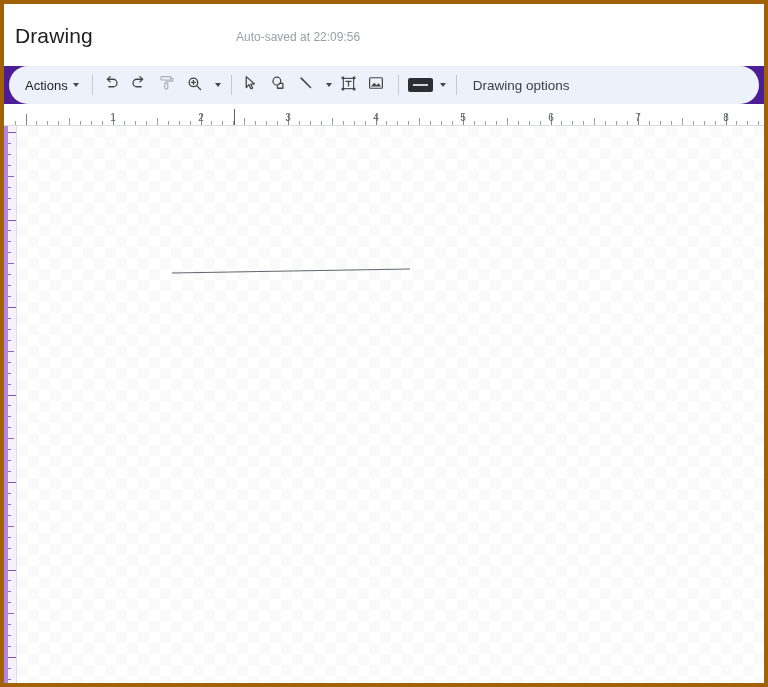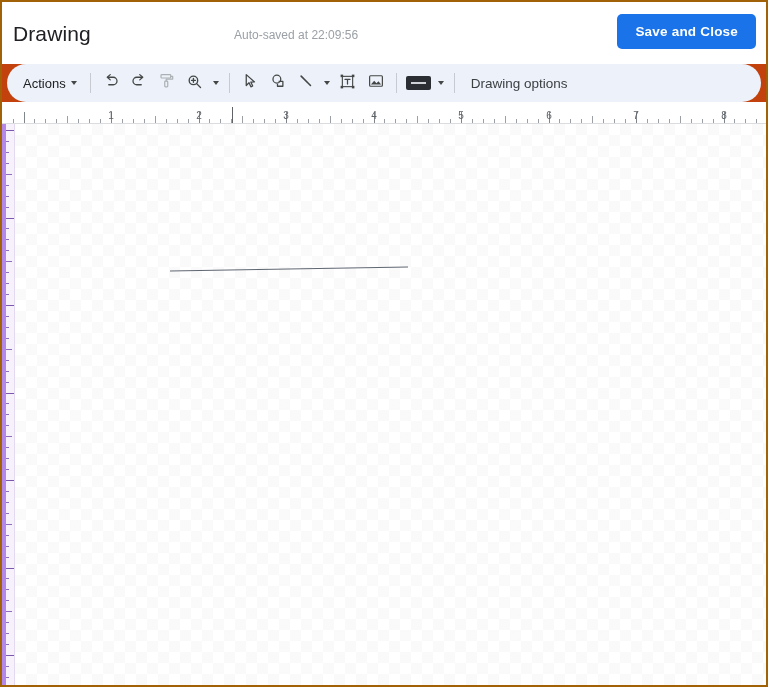--- a/index.html
+++ b/index.html
@@ -8,22 +8,22 @@
     width: 768px; height: 687px;
     overflow: hidden;
     font-family: "Liberation Sans", sans-serif;
     background: #ffffff;
   }
 
   #app {
     position: relative;
     width: 768px;
     height: 687px;
-    background: #c2410c;
-    border: 2px solid #a16207;
+    background: #4c1d95;
+    border: 4px solid #a16207;
     overflow: hidden;
   }
 
   
   .header {
     position: relative;
     height: 62px;
     background: #ffffff;
     display: flex;
     align-items: center;
@@ -75,21 +75,21 @@
     display: flex;
     align-items: center;
     padding: 0 8px;
     gap: 0;
   }
   .tb-item {
     height: 28px;
     min-width: 28px;
     display: flex;
     align-items: center;
-    justify-content: center;
+    justify-content: flex-start;
     border-radius: 4px;
     cursor: pointer;
     color: #444746;
     padding: 0 3px;
   }
   .tb-actions {
     padding: 0 7px 0 8px;
     font-size: 13px;
     color: #202124;
     gap: 5px;
@@ -220,21 +220,20 @@
   }
 </style>
 </head>
 <body>
 
 <div id="app">
 
   <div class="header">
     <div class="doc-title">Drawing</div>
     <div class="autosave">Auto-saved at 22:09:56</div>
-    <button class="save-btn">Save and Close</button>
   </div>
 
   <div class="toolbar-wrap">
     <div class="toolbar">
 
       <div class="tb-item tb-actions">
         <span>Actions</span>
         <span class="caret"></span>
       </div>
 

